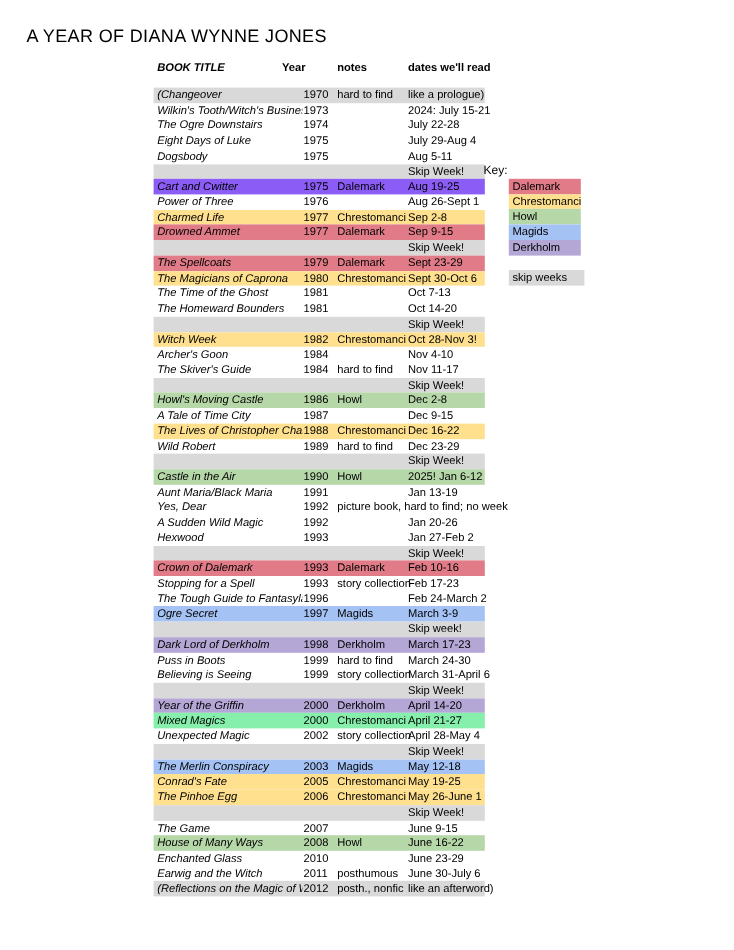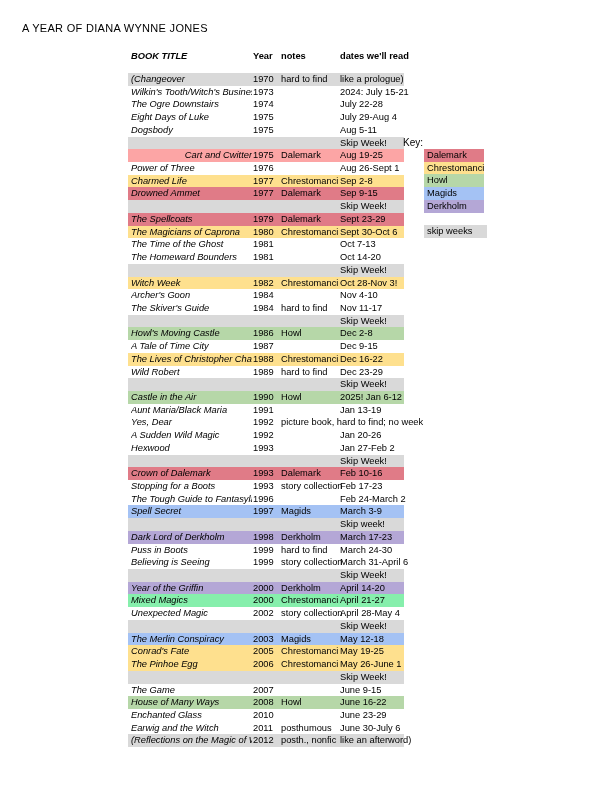--- a/index.html
+++ b/index.html
@@ -1,27 +1,27 @@
 <!DOCTYPE html>
 <html><head>
 <meta charset="utf-8">
 <style>
   html,body { margin:0; padding:0; background:#ffffff; }
   .page {
     position:relative; width:612px; height:792px; background:#ffffff;
     font-family:"Liberation Sans", sans-serif; color:#000; overflow:hidden;
   }
   .doc-title {
-    position:absolute; left:22px; top:22px; font-size:11px; letter-spacing:0.3px;
+    position:absolute; left:22px; top:22px; font-size:15px; letter-spacing:0.3px;
   }
   .thead-cell {
     position:absolute; top:51px; font-size:9.3px; font-weight:bold; white-space:nowrap;
   }
   .thead-title { left:131px; font-style:italic; }
-  .thead-year  { left:253px; }
+  .thead-year  { left:235px; }
   .thead-notes { left:281px; }
   .thead-dates { left:340px; }
 
   .rows { position:absolute; left:128px; top:73px; width:276px; }
   .row  { position:relative; height:12.72px; }
   .cell {
     position:absolute; top:0; height:12.72px; line-height:12.9px;
     font-size:9.3px; white-space:nowrap;
   }
   .cell-title { left:3px;   width:121px; overflow:hidden; font-style:italic; }
@@ -82,21 +82,21 @@
         <span class="cell cell-year">1975</span>
         <span class="cell cell-notes"></span>
         <span class="cell cell-dates">Aug 5-11</span>
       </div>
       <div class="row" style="background-color: rgb(217, 217, 217);">
         <span class="cell cell-title"></span>
         <span class="cell cell-year"></span>
         <span class="cell cell-notes"></span>
         <span class="cell cell-dates">Skip Week!</span>
       </div>
-      <div class="row" style="background-color: #fca5a5; text-align: right;">
+      <div class="row" style="background-color: #8b5cf6;">
         <span class="cell cell-title">Cart and Cwitter</span>
         <span class="cell cell-year">1975</span>
         <span class="cell cell-notes">Dalemark</span>
         <span class="cell cell-dates">Aug 19-25</span>
       </div>
       <div class="row">
         <span class="cell cell-title">Power of Three</span>
         <span class="cell cell-year">1976</span>
         <span class="cell cell-notes"></span>
         <span class="cell cell-dates">Aug 26-Sept 1</span>
@@ -239,33 +239,33 @@
         <span class="cell cell-notes"></span>
         <span class="cell cell-dates">Skip Week!</span>
       </div>
       <div class="row" style="background-color: rgb(224, 123, 135);">
         <span class="cell cell-title">Crown of Dalemark</span>
         <span class="cell cell-year">1993</span>
         <span class="cell cell-notes">Dalemark</span>
         <span class="cell cell-dates">Feb 10-16</span>
       </div>
       <div class="row">
-        <span class="cell cell-title">Stopping for a Boots</span>
+        <span class="cell cell-title">Stopping for a Spell</span>
         <span class="cell cell-year">1993</span>
         <span class="cell cell-notes">story collection</span>
         <span class="cell cell-dates">Feb 17-23</span>
       </div>
       <div class="row">
         <span class="cell cell-title">The Tough Guide to Fantasyland</span>
         <span class="cell cell-year">1996</span>
         <span class="cell cell-notes"></span>
         <span class="cell cell-dates">Feb 24-March 2</span>
       </div>
       <div class="row" style="background-color: rgb(164, 194, 244);">
-        <span class="cell cell-title">Spell Secret</span>
+        <span class="cell cell-title">Ogre Secret</span>
         <span class="cell cell-year">1997</span>
         <span class="cell cell-notes">Magids</span>
         <span class="cell cell-dates">March 3-9</span>
       </div>
       <div class="row" style="background-color: rgb(217, 217, 217);">
         <span class="cell cell-title"></span>
         <span class="cell cell-year"></span>
         <span class="cell cell-notes"></span>
         <span class="cell cell-dates">Skip week!</span>
       </div>

